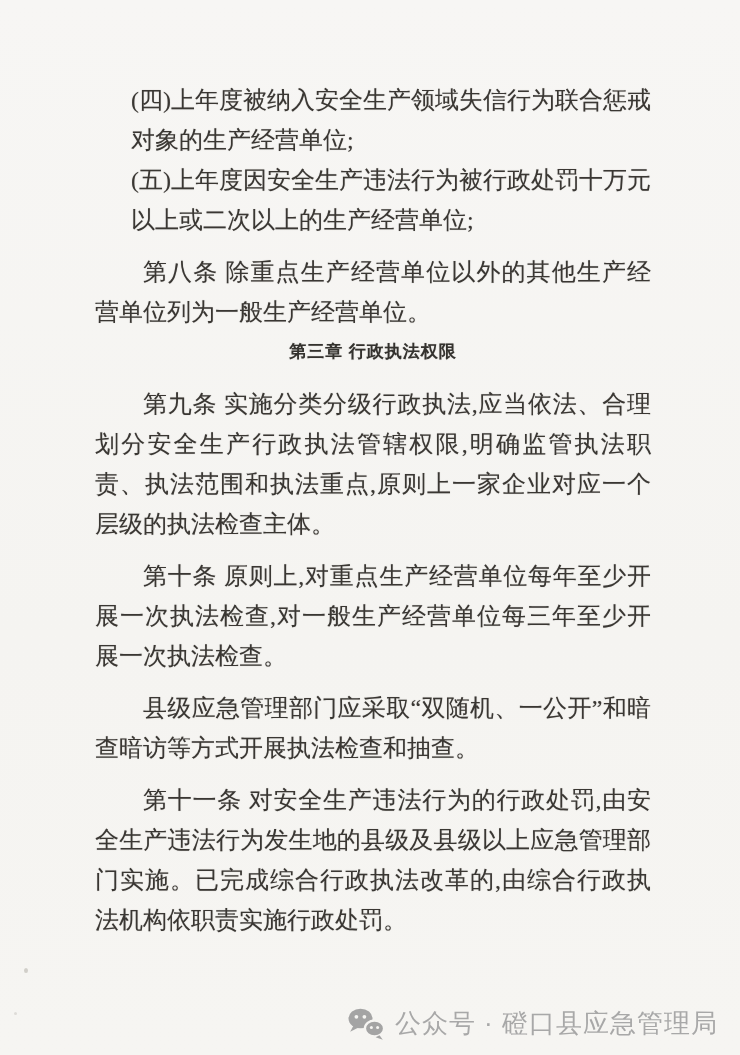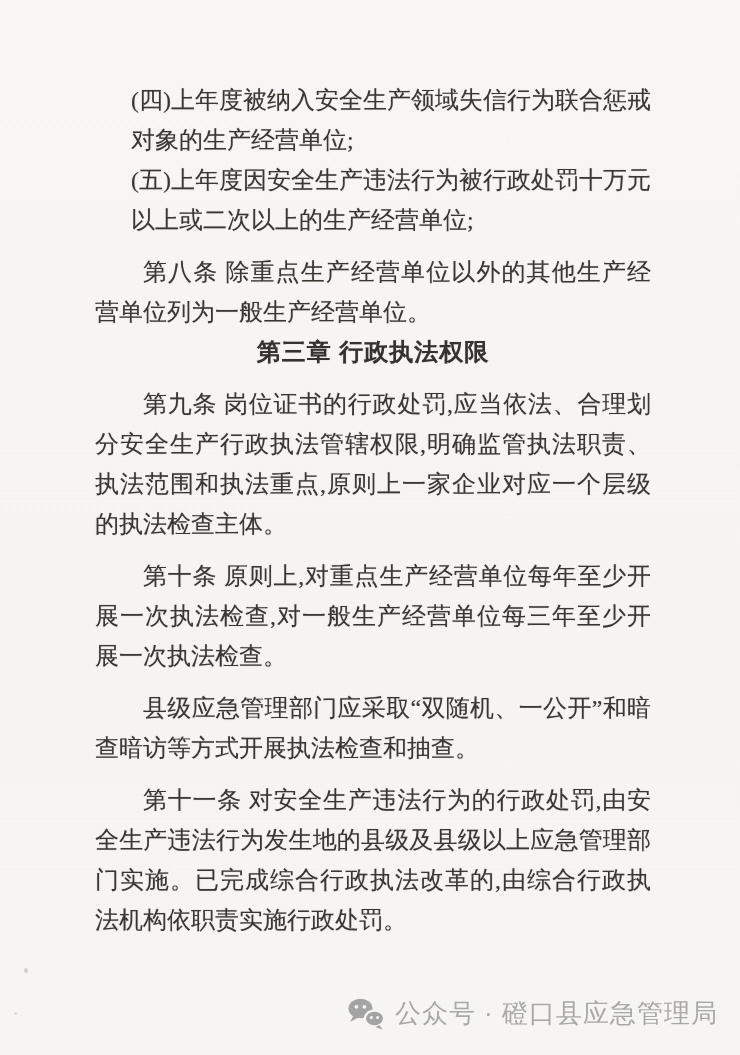--- a/index.html
+++ b/index.html
@@ -23,27 +23,27 @@
     text-align: justify;
     text-shadow: 0 0 1px rgba(58, 55, 51, 0.35);
   }
   p.item { margin-left: 36px; }
   p.para { text-indent: 48px; margin-top: 12px; }
   p.heading {
     text-align: center;
     text-indent: 0;
     font-family: "Liberation Sans", "DejaVu Sans", sans-serif;
     font-weight: 700;
-    font-size: 24px;
+    font-size: 17px;
     letter-spacing: 1px;
     color: #34322e;
   }
   .footer {
     position: absolute;
-    right: 22px; bottom: 24px;
+    right: 22px; bottom: 14px;
     display: flex;
     align-items: center;
     gap: 10px;
     color: #a8a8a8;
     font-family: "Liberation Sans", "DejaVu Sans", sans-serif;
     font-size: 26px;
     letter-spacing: 1px;
     white-space: nowrap;
   }
   .wx-icon svg { display: block; }
@@ -56,21 +56,21 @@
   .speck-2 { left: 14px; top: 1012px; width: 3px; height: 3px; opacity: 0.35; }
 </style>
 </head>
 <body>
 
 <main class="doc">
   <p class="item">(四)上年度被纳入安全生产领域失信行为联合惩戒对象的生产经营单位;</p>
   <p class="item">(五)上年度因安全生产违法行为被行政处罚十万元以上或二次以上的生产经营单位;</p>
   <p class="para">第八条 除重点生产经营单位以外的其他生产经营单位列为一般生产经营单位。</p>
   <p class="heading">第三章 行政执法权限</p>
-  <p class="para">第九条 岗位证书的行政处罚,应当依法、合理划分安全生产行政执法管辖权限,明确监管执法职责、执法范围和执法重点,原则上一家企业对应一个层级的执法检查主体。</p>
+  <p class="para">第九条 实施分类分级行政执法,应当依法、合理划分安全生产行政执法管辖权限,明确监管执法职责、执法范围和执法重点,原则上一家企业对应一个层级的执法检查主体。</p>
   <p class="para">第十条 原则上,对重点生产经营单位每年至少开展一次执法检查,对一般生产经营单位每三年至少开展一次执法检查。</p>
   <p class="para">县级应急管理部门应采取“双随机、一公开”和暗查暗访等方式开展执法检查和抽查。</p>
   <p class="para">第十一条  对安全生产违法行为的行政处罚,由安全生产违法行为发生地的县级及县级以上应急管理部门实施。已完成综合行政执法改革的,由综合行政执法机构依职责实施行政处罚。</p>
 </main>
 
 <div class="speck speck-1"></div>
 <div class="speck speck-2"></div>
 
 <div class="footer">
   <span class="wx-icon">

